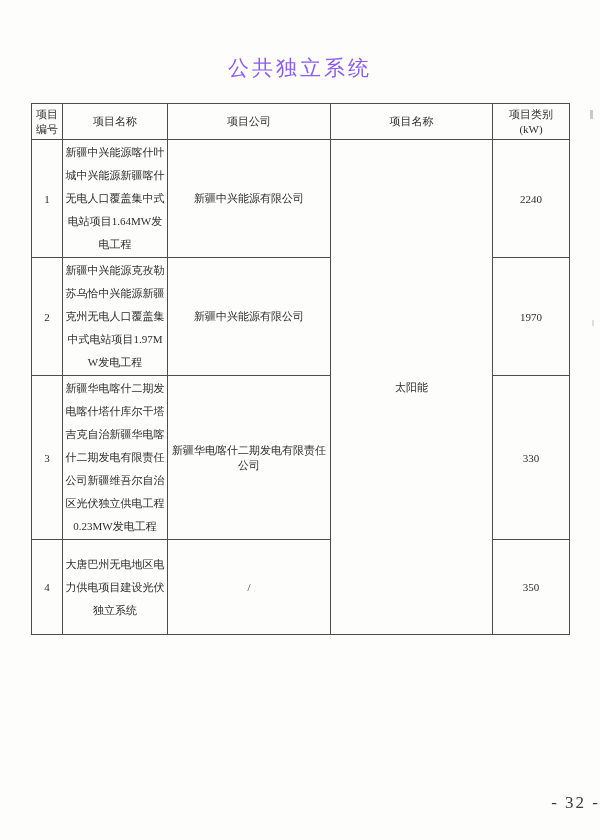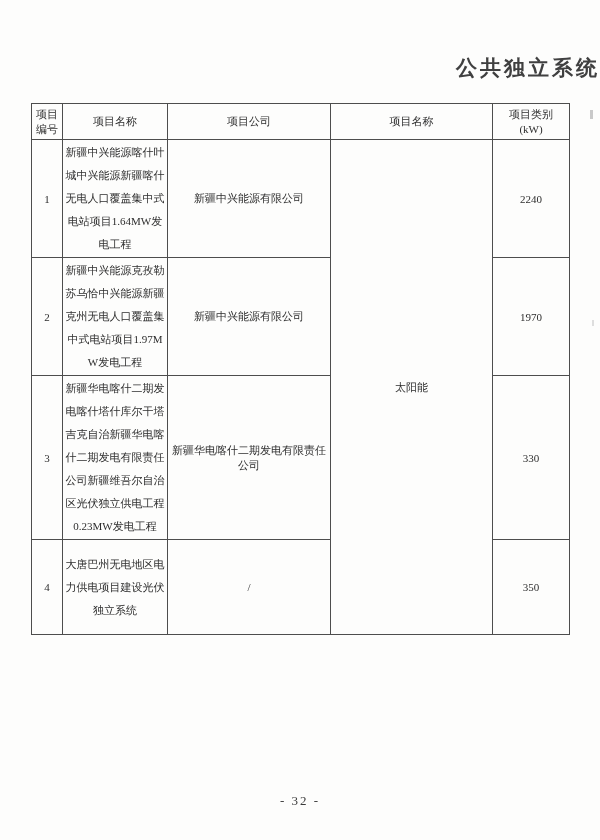--- a/index.html
+++ b/index.html
@@ -7,25 +7,25 @@
     width: 600px; height: 840px;
     background: #fdfdfc;
     position: relative;
     font-family: "Liberation Serif", "DejaVu Serif", serif;
     color: #2a2a2a;
     overflow: hidden;
   }
   .doc-title {
     position: absolute;
     top: 54px; left: 0; right: 0;
-    text-align: right;
+    text-align: center;
     font-size: 21px;
-    font-weight: bold;
+    font-weight: normal;
     letter-spacing: 3px;
-    color: #404040;
+    color: #8b5cf6;
   }
   table.report {
     position: absolute;
     left: 31px; top: 103px;
     width: 538px;
     border-collapse: collapse;
     table-layout: fixed;
     font-size: 11px;
     color: #2e2e2e;
   }
@@ -41,22 +41,22 @@
   td.cell-name { line-height: 23px; }
   td.cell-company { line-height: 15px; }
   tr.r1 { height: 90px; }
   tr.r2 { height: 80px; }
   tr.r3 { height: 122px; }
   tr.r4 { height: 95px; }
   .page-number {
     position: absolute;
     left: 0; right: 0;
     top: 793px;
-    text-align: center;
-    font-size: 13px;
+    text-align: right;
+    font-size: 17px;
     letter-spacing: 2px;
     color: #3a3a3a;
   }
   .scan-mark {
     position: absolute;
     background: #c9c9c9;
   }
   .mark-1 { left: 590px; top: 110px; width: 3px; height: 9px; }
   .mark-2 { left: 592px; top: 320px; width: 2px; height: 6px; opacity: .6; }
 </style>

